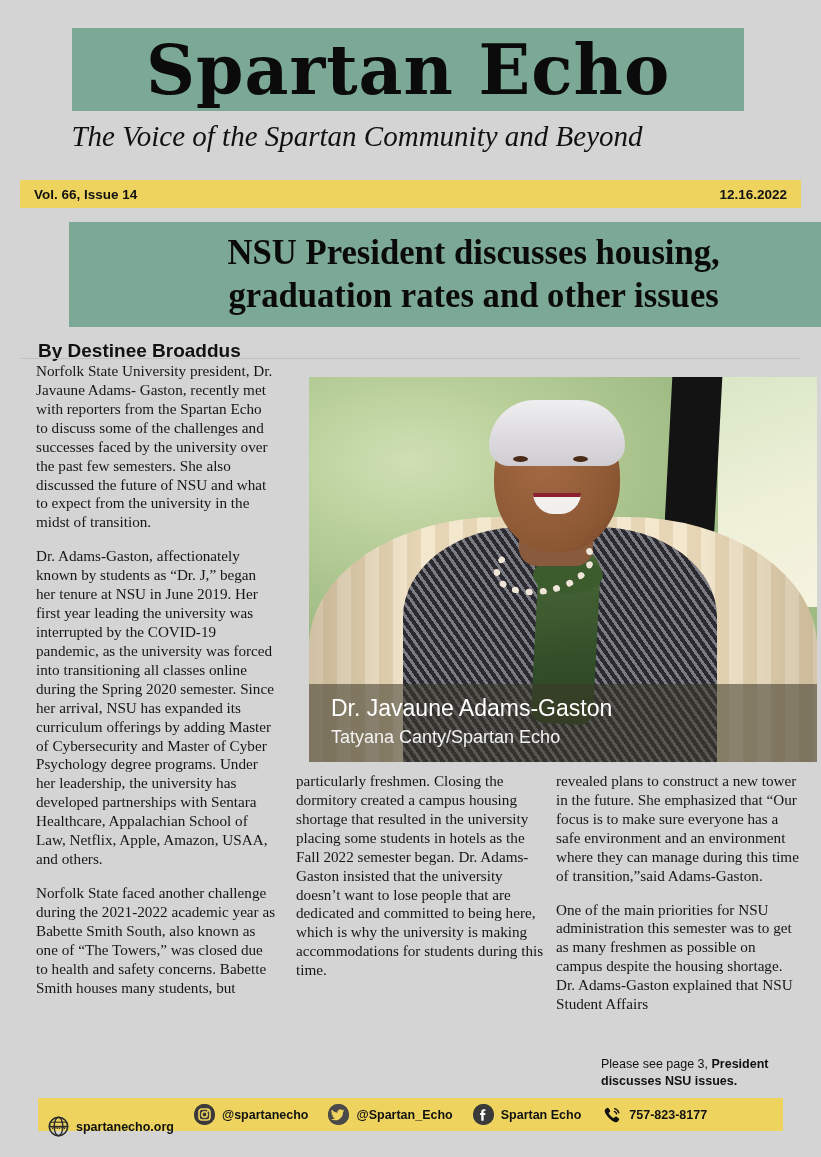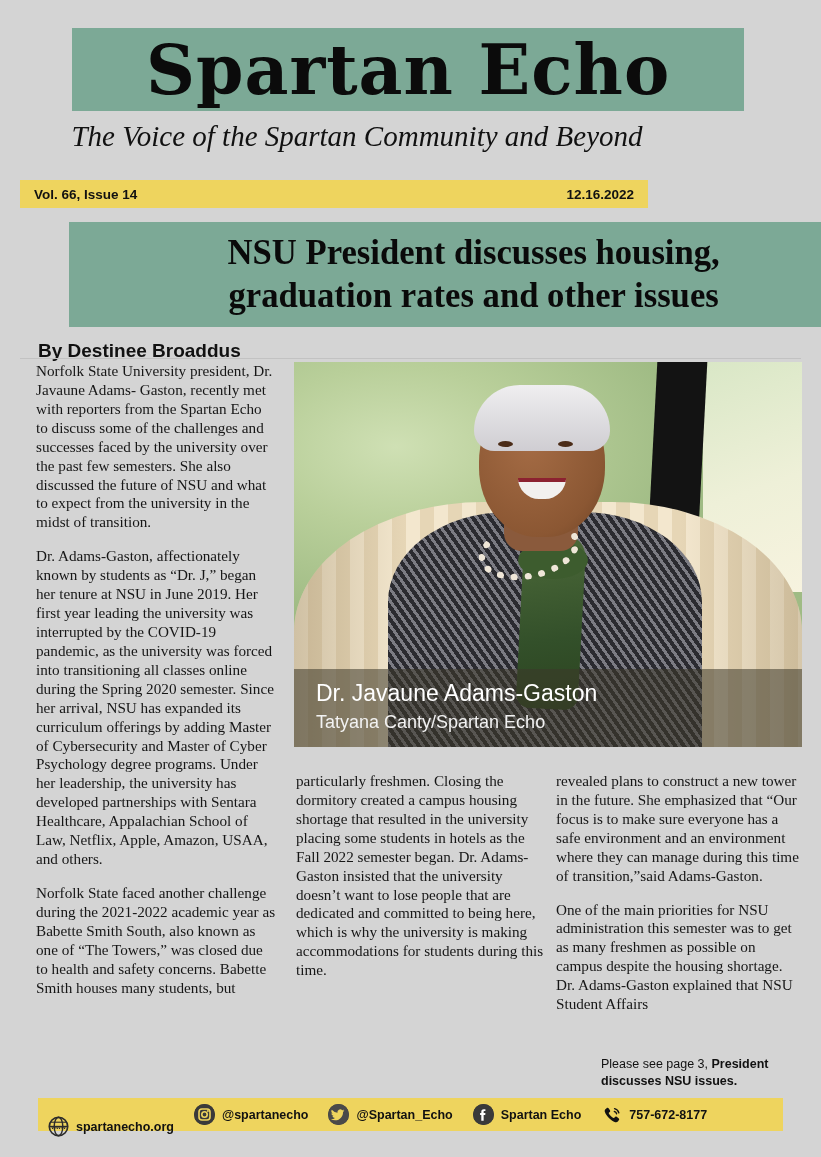--- a/index.html
+++ b/index.html
@@ -47,21 +47,21 @@
     font-style: italic;
     font-size: 29px;
     color: #111;
   }
 
   
   .volbar {
     position: absolute;
     left: 20px;
     top: 180px;
-    width: 628px;
+    width: 781px;
     height: 28px;
     background: #eed45e;
     display: flex;
     align-items: center;
     justify-content: space-between;
     box-sizing: border-box;
     padding: 8px 14px;
   }
   .volbar span {
     font-family: "Liberation Sans", sans-serif;
@@ -339,21 +339,21 @@
 </div>
 
 <div class="headline-box">
   <div class="headline-line">NSU President discusses housing,</div>
   <div class="headline-line">graduation rates and other issues</div>
 </div>
 
 <div class="byline">By Destinee Broaddus</div>
 <div class="byline-rule"></div>
 
-<figure class="photo" style="margin:0;">
+<figure class="photo" style="margin:15px;">
   <div class="photo-bg"></div>
   <div class="photo-window-glass"></div>
   <div class="photo-window"></div>
   <div class="photo-chair"></div>
   <div class="photo-chair-shade"></div>
 
   <div class="person">
     <div class="p-body"></div>
     <div class="p-scarf"></div>
     <div class="p-scarf-knot"></div>
@@ -438,16 +438,16 @@
   </div>
 
   <div class="footer-item">
     <span class="ficon" style="background:transparent;">
       <svg width="23" height="21" viewBox="0 0 23 21">
         <path d="M6.2 3.4c.7-.5 1.6-.35 2.1.35l1.5 2.1c.45.63.33 1.5-.27 1.98l-.9.72c-.2.16-.26.45-.14.68.5.98 1.35 2.1 2.25 2.98.9.88 2.05 1.7 3.05 2.17.24.11.52.04.68-.16l.7-.9c.47-.6 1.34-.74 1.97-.3l2.12 1.48c.7.49.87 1.4.37 2.1l-.95 1.3c-.7.96-1.95 1.35-3.1.98-2.5-.8-4.9-2.5-6.9-4.5-2-2-3.7-4.4-4.5-6.9-.37-1.15.02-2.4.98-3.1l1.04-.76z" fill="#121212"></path>
         <path d="M14.9 4.1a6.3 6.3 0 0 1 4.6 4.6" fill="none" stroke="#121212" stroke-width="1.6" stroke-linecap="round"></path>
         <path d="M14.6 7.2a3.4 3.4 0 0 1 2.5 2.5" fill="none" stroke="#121212" stroke-width="1.5" stroke-linecap="round"></path>
       </svg>
     </span>
-    <span class="footer-label">757-672-8177</span>
+    <span class="footer-label">757-823-8177</span>
   </div>
 
 </div>
 
 </body></html>

